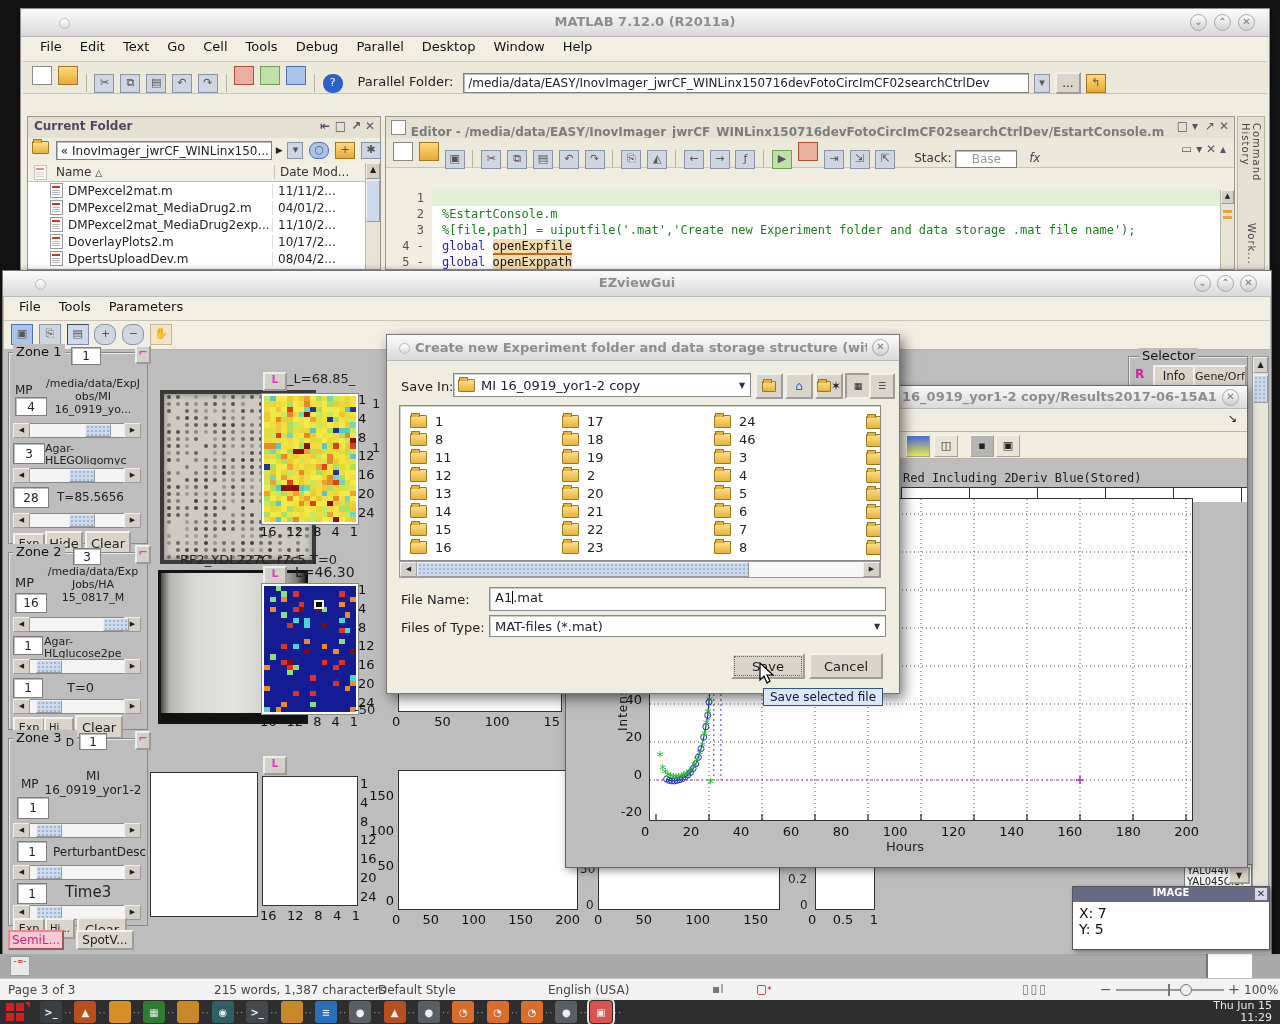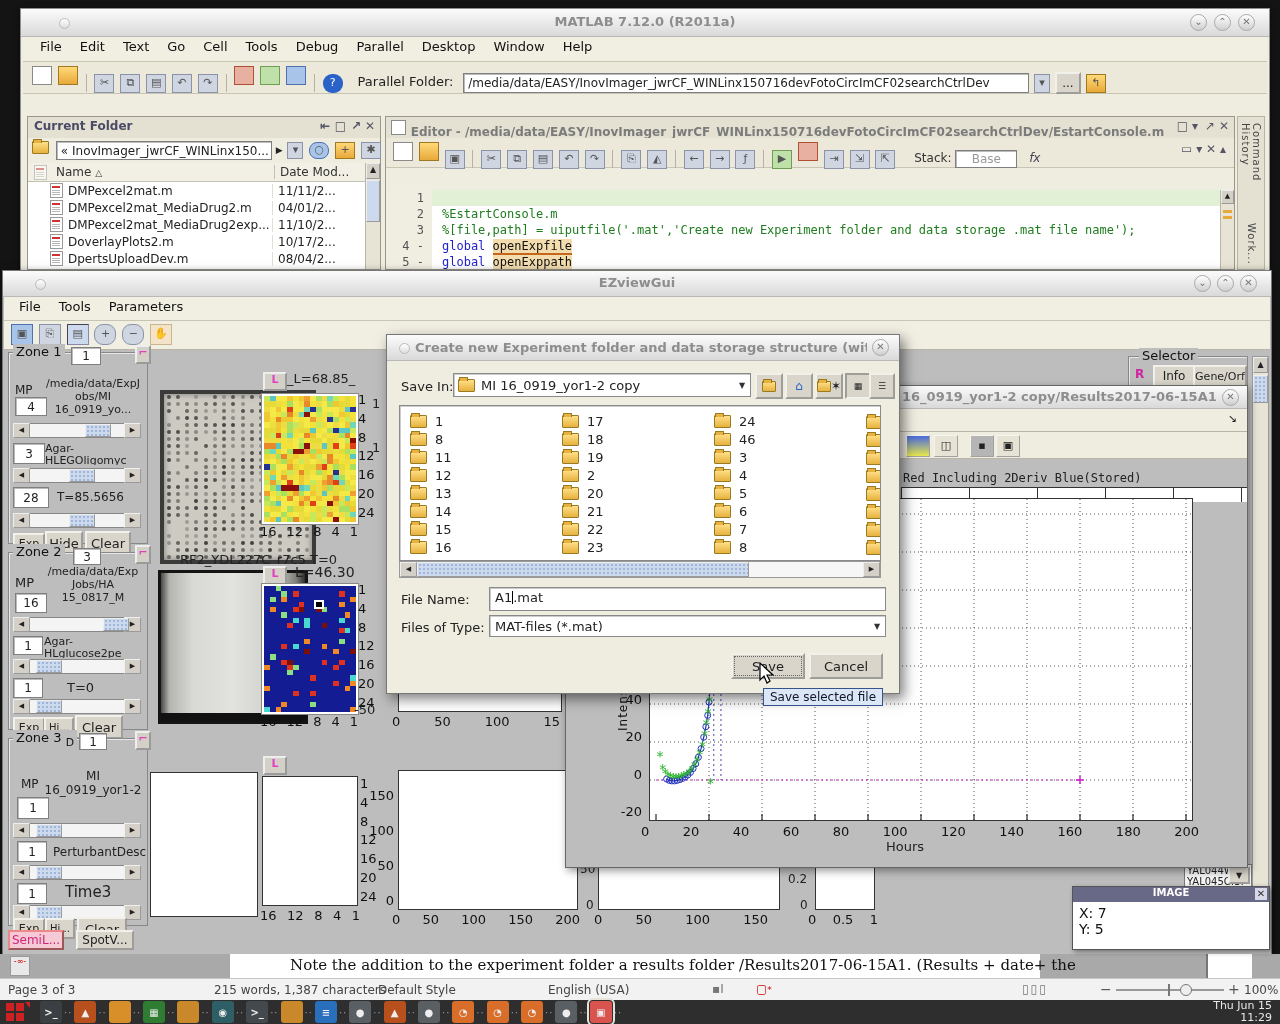--- a/index.html
+++ b/index.html
@@ -2699,23 +2699,20 @@
     <div class="btn3d" style="position:absolute;left:422px;top:318px;width:70px;height:22px;font-size:13px;">Cancel</div>
   </div>
 
   <div class="tip abs" style="left:763px;top:688px;z-index:40;">Save selected file</div>
   <svg class="abs" style="left:758px;top:662px;z-index:41;" width="20" height="24">
     <polygon points="2,1 2,18 6,14 9,21 12,19 9,13 15,13" fill="#fff" stroke="#000" stroke-width="1.2"></polygon>
   </svg>
 
   <div class="abs" style="left:0;top:954px;width:1280px;height:24px;background:#a9a9a9;z-index:5;">
     <div class="abs" style="left:10px;top:2px;width:18px;height:18px;background:#e8e8e8;border:1px solid #999;font-size:8px;color:#c00;text-align:center;">-∞-</div>
-    <div class="abs" style="left:230px;top:0;width:810px;height:24px;background:#fff;">
-      <div style="font-family:'DejaVu Serif','Liberation Serif',serif;font-size:15px;color:#111;padding:2px 0 0 60px;white-space:nowrap;">Note the addition to the experiment folder a results folder  /Results2017-06-15A1.  (Results + date+ the</div>
-    </div>
     <div class="abs" style="left:1206px;top:0;width:44px;height:24px;background:#fff;border-left:2px solid #777;"></div>
   </div>
 
   <div class="abs" style="left:0;top:978px;width:1280px;height:22px;background:#f2f2f2;border-top:1px solid #c5c5c5;font-size:12px;color:#444;z-index:5;">
     <span class="abs" style="left:8px;top:4px;">Page 3 of 3</span>
     <span class="abs" style="left:214px;top:4px;">215 words, 1,387 characters</span>
     <span class="abs" style="left:378px;top:4px;">Default Style</span>
     <span class="abs" style="left:548px;top:4px;">English (USA)</span>
     <span class="abs" style="left:712px;top:3px;color:#777;">▪I</span>
     <span class="abs" style="left:756px;top:3px;color:#c00;">▢<span style="color:#c00;font-size:9px;">*</span></span>

